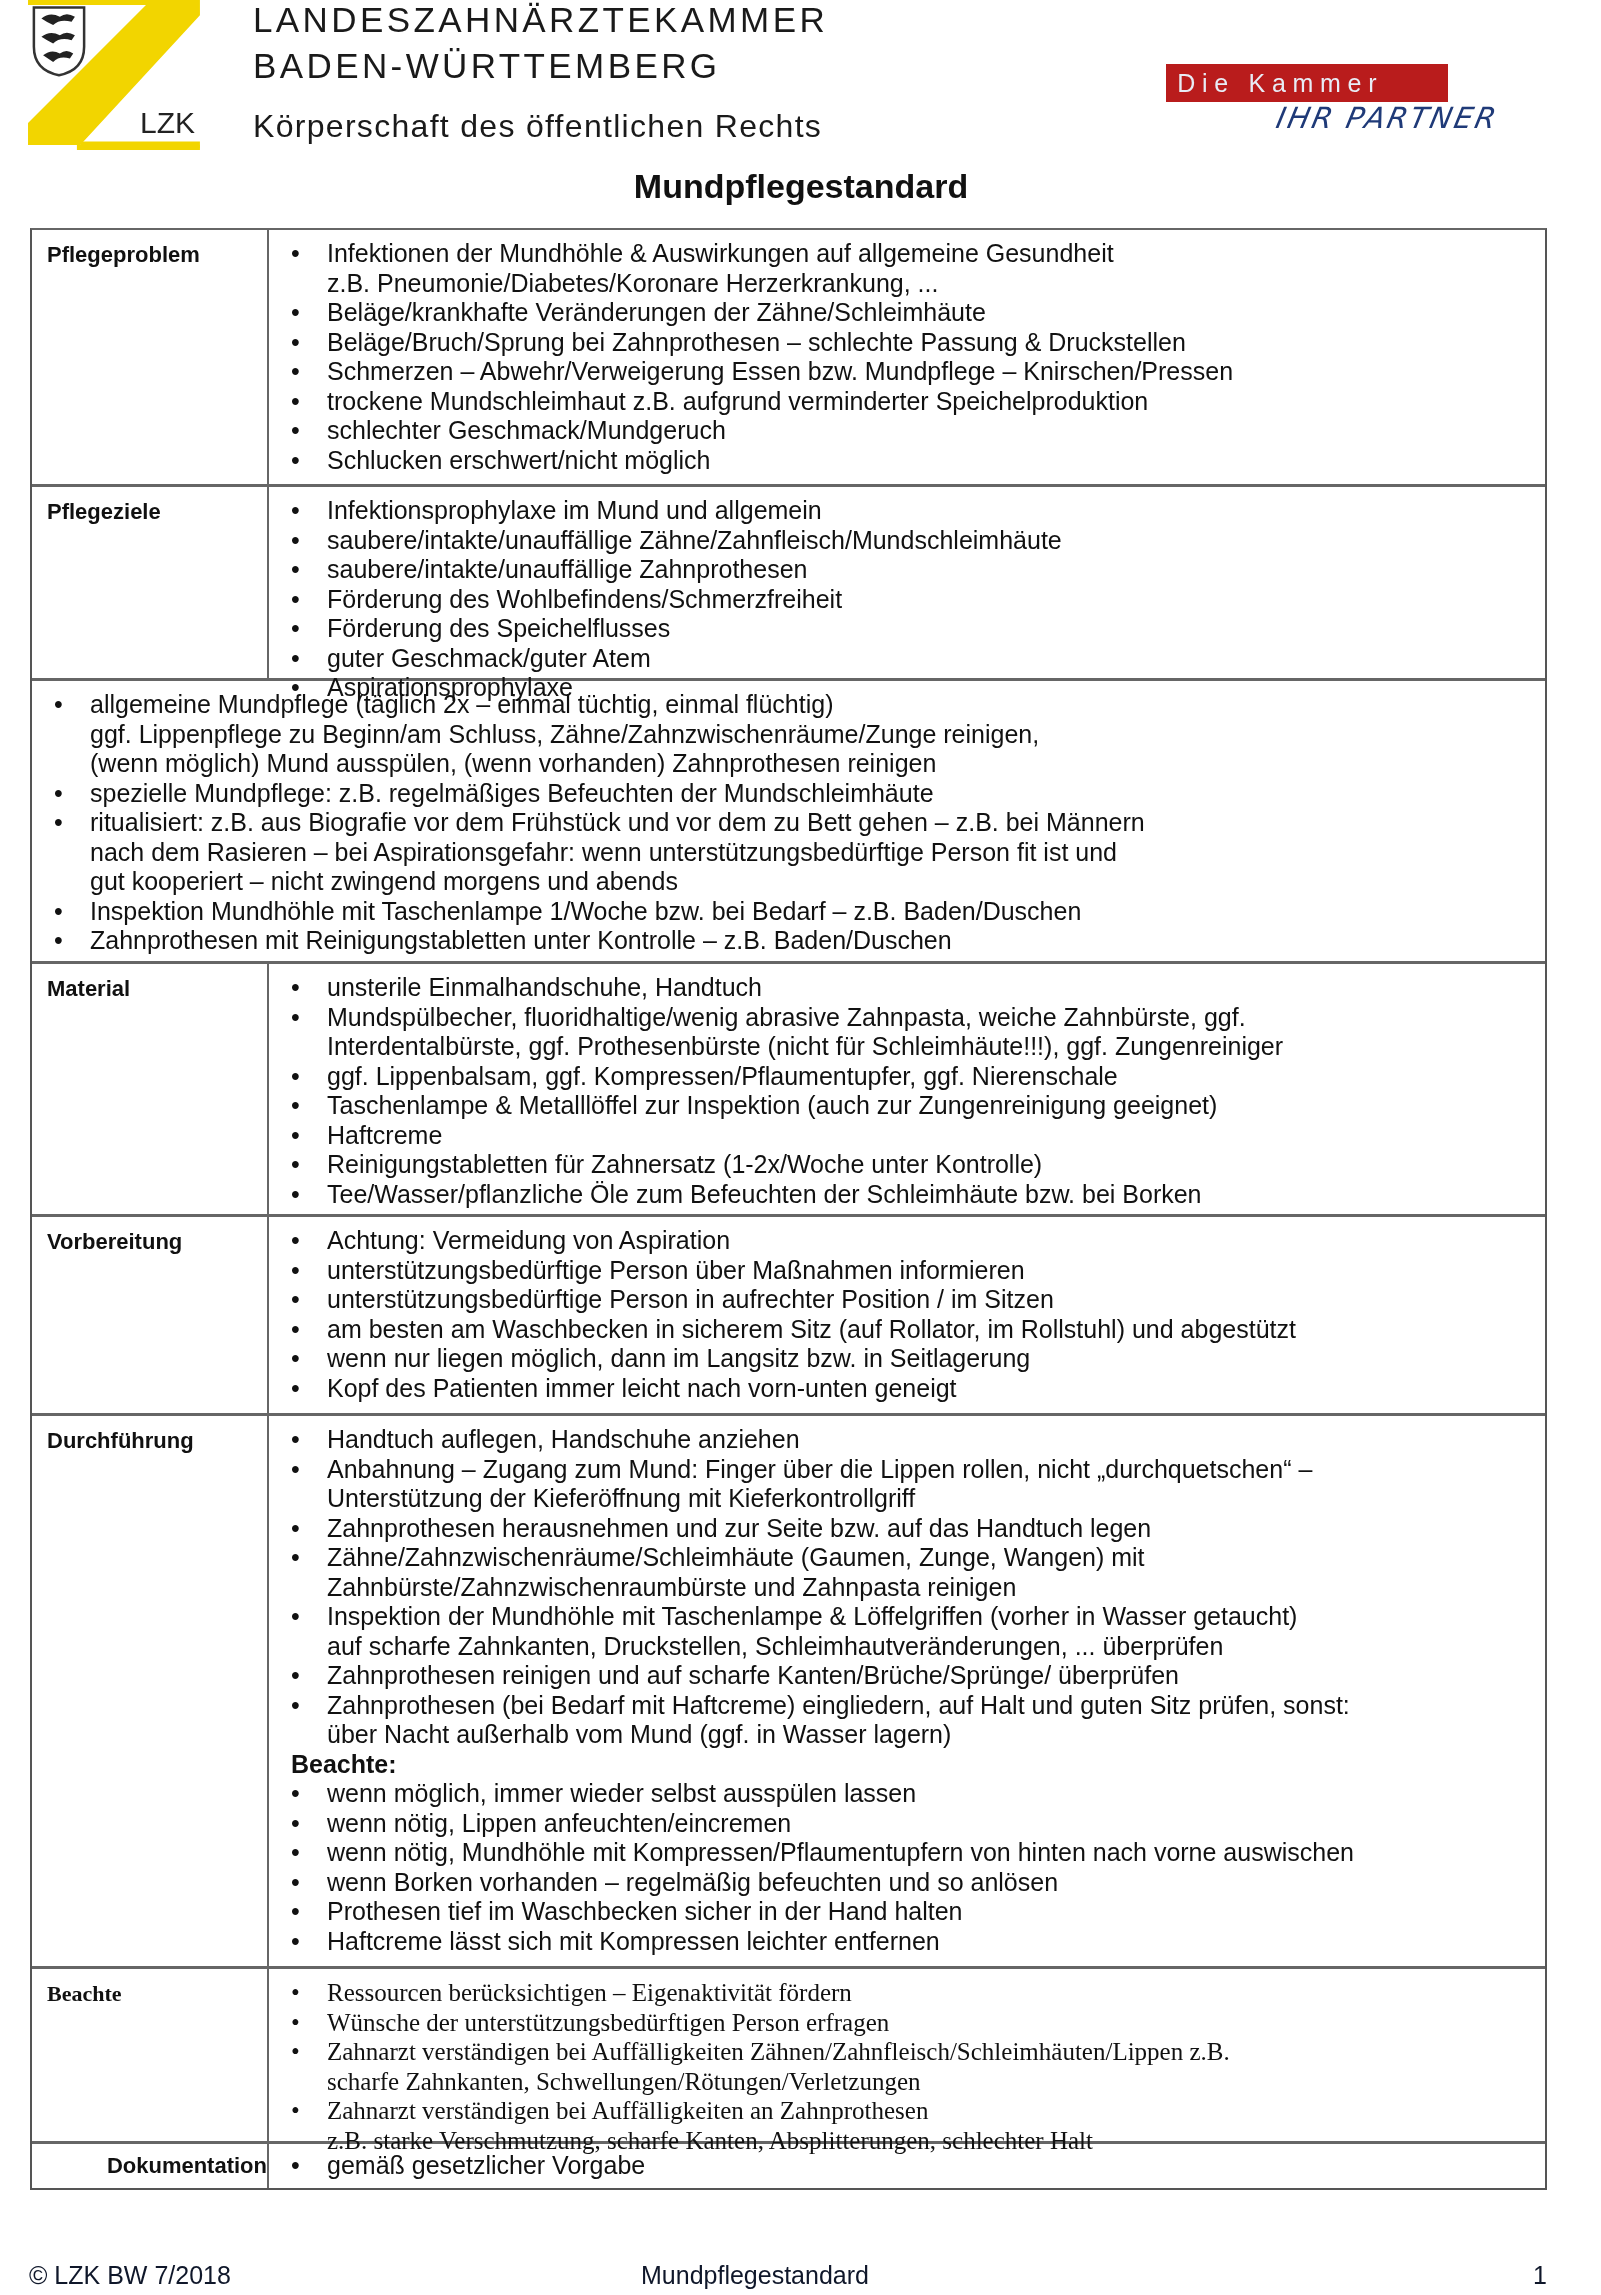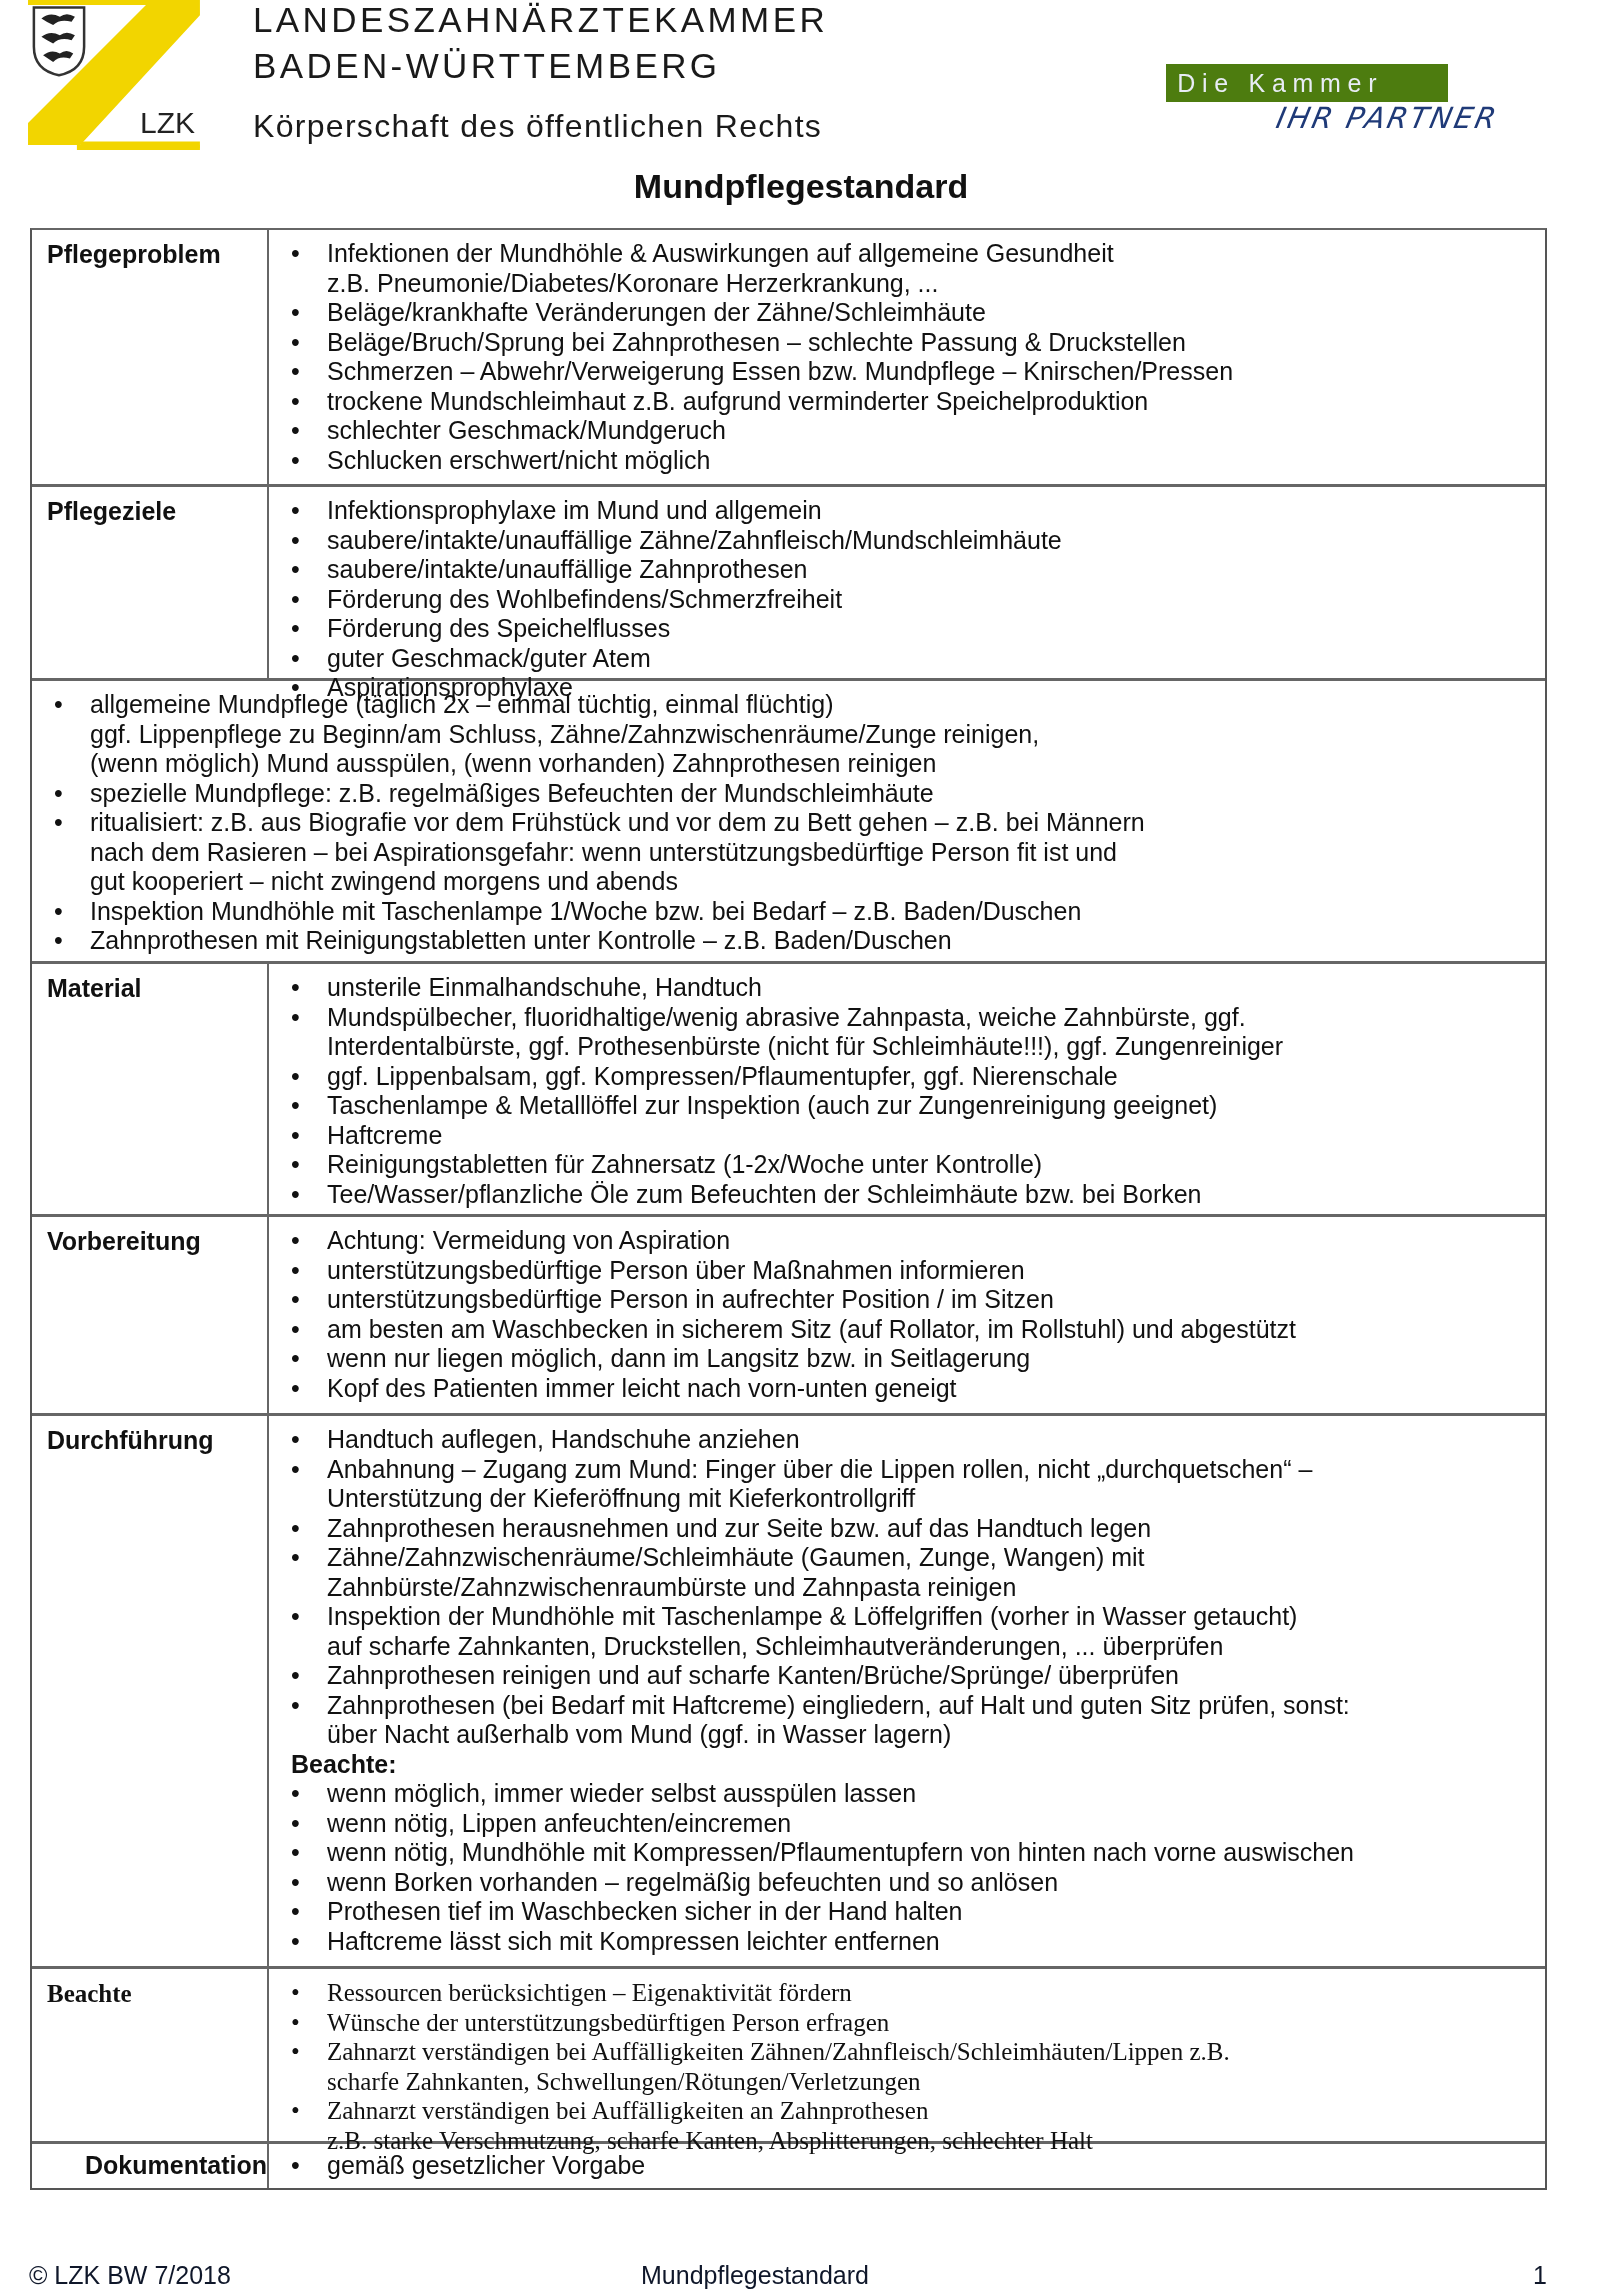--- a/index.html
+++ b/index.html
@@ -6,33 +6,33 @@
   body { width: 1602px; height: 2295px; position: relative; overflow: hidden;
          font-family: "Liberation Sans", sans-serif; color: #111111; }
 
   
   .logo { position: absolute; left: 28px; top: 0; width: 177px; height: 150px; }
   .org-line1, .org-line2 { position: absolute; left: 253px; font-size: 35px; letter-spacing: 3.4px; color: #1a1a1a; white-space: nowrap; }
   .org-line1 { top: 0px; }
   .org-line2 { top: 46px; }
   .org-sub { position: absolute; left: 253px; top: 108px; font-size: 32px; letter-spacing: 1.3px; color: #1a1a1a; white-space: nowrap; }
   .partner { position: absolute; left: 1163px; top: 62px; width: 354px; height: 84px; }
-  .partner-box { position: absolute; left: 2.5px; top: 1.7px; width: 282px; height: 38px; background: #4d7c0f; color: #e8ecf5;
+  .partner-box { position: absolute; left: 2.5px; top: 1.7px; width: 282px; height: 38px; background: #b91c1c; color: #e8ecf5;
                  font-size: 25px; letter-spacing: 6.7px; line-height: 38px; padding-left: 11.8px; box-sizing: border-box; white-space: nowrap; }
   .partner-hand { position: absolute; left: 114px; top: 39px; font-size: 29px; font-style: italic; color: #1f3a78;
                   letter-spacing: 2.5px; font-family: "DejaVu Sans", sans-serif; transform: skewX(-12deg); white-space: nowrap; }
 
   .doc-title { position: absolute; left: 0; width: 1602px; top: 167px; text-align: center; font-size: 34px; font-weight: bold; color: #111; }
 
   
   .table { position: absolute; left: 30px; top: 228px; width: 1517px; border: 2.5px solid #555; border-top-color:#666; box-sizing: border-box; }
   .row { display: flex; border-top: 3.4px solid #666; box-sizing: border-box; }
   .row:first-child { border-top: none; }
   .cell-label { width: 237px; flex: 0 0 237px; border-right: 2.5px solid #666; box-sizing: border-box;
-                padding: 10px 0 0 15px; font-weight: bold; font-size: 25px; line-height: 29.5px; }
+                padding: 10px 0 0 15px; font-weight: bold; font-size: 22px; line-height: 29.5px; }
   .cell-body { flex: 1; padding: 9.3px 8.4px 8.4px 0; box-sizing: border-box; font-size: 25px; line-height: 29.5px; }
   .item { display: flex; }
   .bullet { width: 58px; flex: 0 0 58px; text-align: left; padding-left: 22px; box-sizing: border-box; }
   .text { flex: 1; white-space: pre-line; }
   .subhead { font-weight: bold; padding-left: 22px; }
 
   .r-pflegeproblem { height: 254px; }
   .r-pflegeziele   { height: 194px; }
   .r-massnahmen    { height: 283px; }
   .r-material      { height: 253px; }

